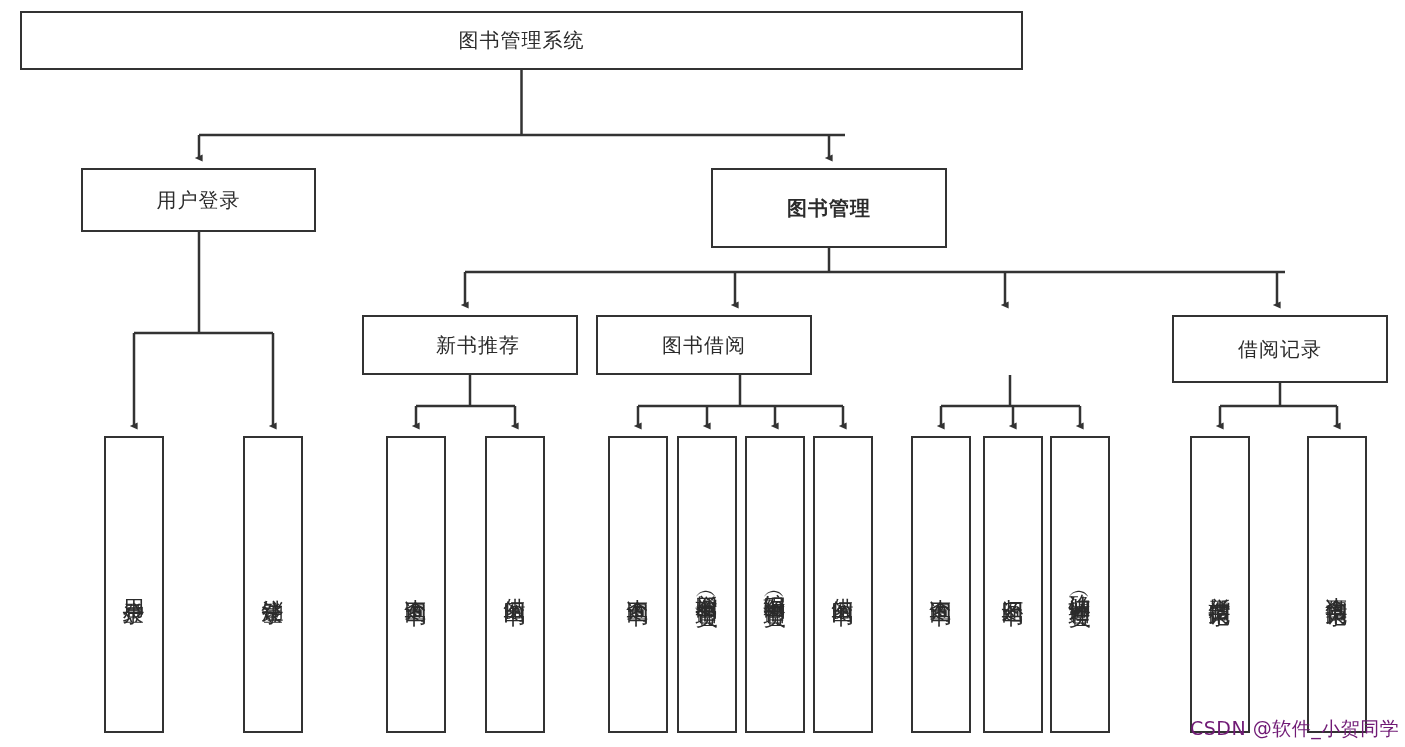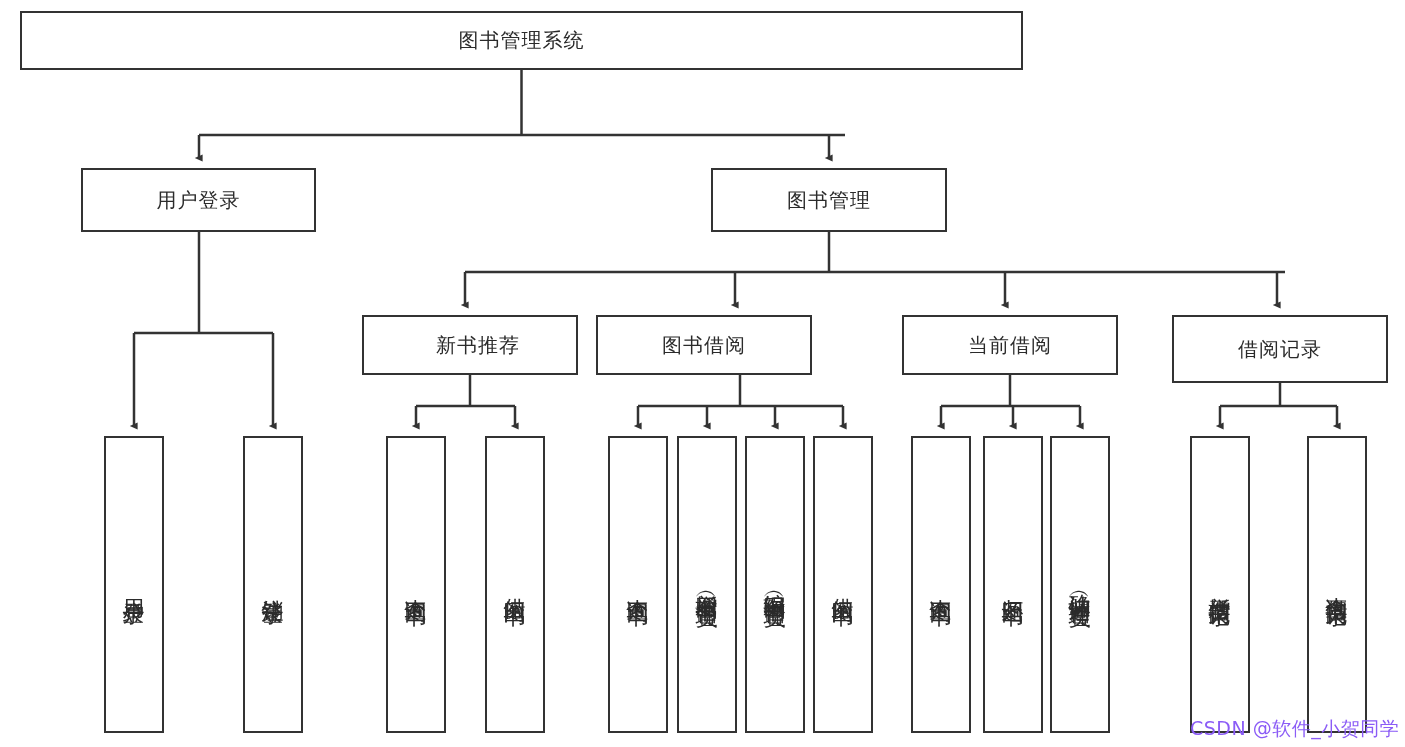--- a/index.html
+++ b/index.html
@@ -51,21 +51,21 @@
     font-size: 22px;
     line-height: 1.42;
     letter-spacing: 2px;
     white-space: normal;
     max-height: 100%;
     text-align: center;
   }
   .watermark {
     position: absolute;
     font-size: 19px;
-    color: #8b5cf6;
+    color: #701a75;
     white-space: nowrap;
     letter-spacing: 0.5px;
   }
 </style>
 </head>
 <body>
 
 <div id="canvas">
 
   <svg class="edges" viewBox="0 0 1405 747" xmlns="http://www.w3.org/2000/svg">
@@ -130,33 +130,30 @@
     </g>
   </svg>
 
   <div class="node" style="left:20px; top:11px; width:1003px; height:59px;">
     <span class="label">图书管理系统</span>
   </div>
 
   <div class="node" style="left:81px; top:168px; width:235px; height:64px;">
     <span class="label">用户登录</span>
   </div>
-  <div class="node" style="left:711px; top:168px; width:236px; height:64px;">
+  <div class="node" style="left:711px; top:168px; width:236px; height:80px;font-weight:bold;">
     <span class="label">图书管理</span>
   </div>
 
   <div class="node" style="left:362px; top:315px; width:216px; height:60px;padding-left:16px;">
     <span class="label">新书推荐</span>
   </div>
   <div class="node" style="left:596px; top:315px; width:216px; height:60px;">
     <span class="label">图书借阅</span>
   </div>
-  <div class="node" style="left:902px; top:315px; width:216px; height:60px;">
-    <span class="label">当前借阅</span>
-  </div>
   <div class="node" style="left:1172px; top:315px; width:216px; height:68px;">
     <span class="label">借阅记录</span>
   </div>
 
   <div class="node vertical" style="left:104px; top:436px; width:60px; height:297px;">
     <span class="label">用户登录</span>
   </div>
   <div class="node vertical" style="left:243px; top:436px; width:60px; height:297px;">
     <span class="label">注销登录</span>
   </div>

